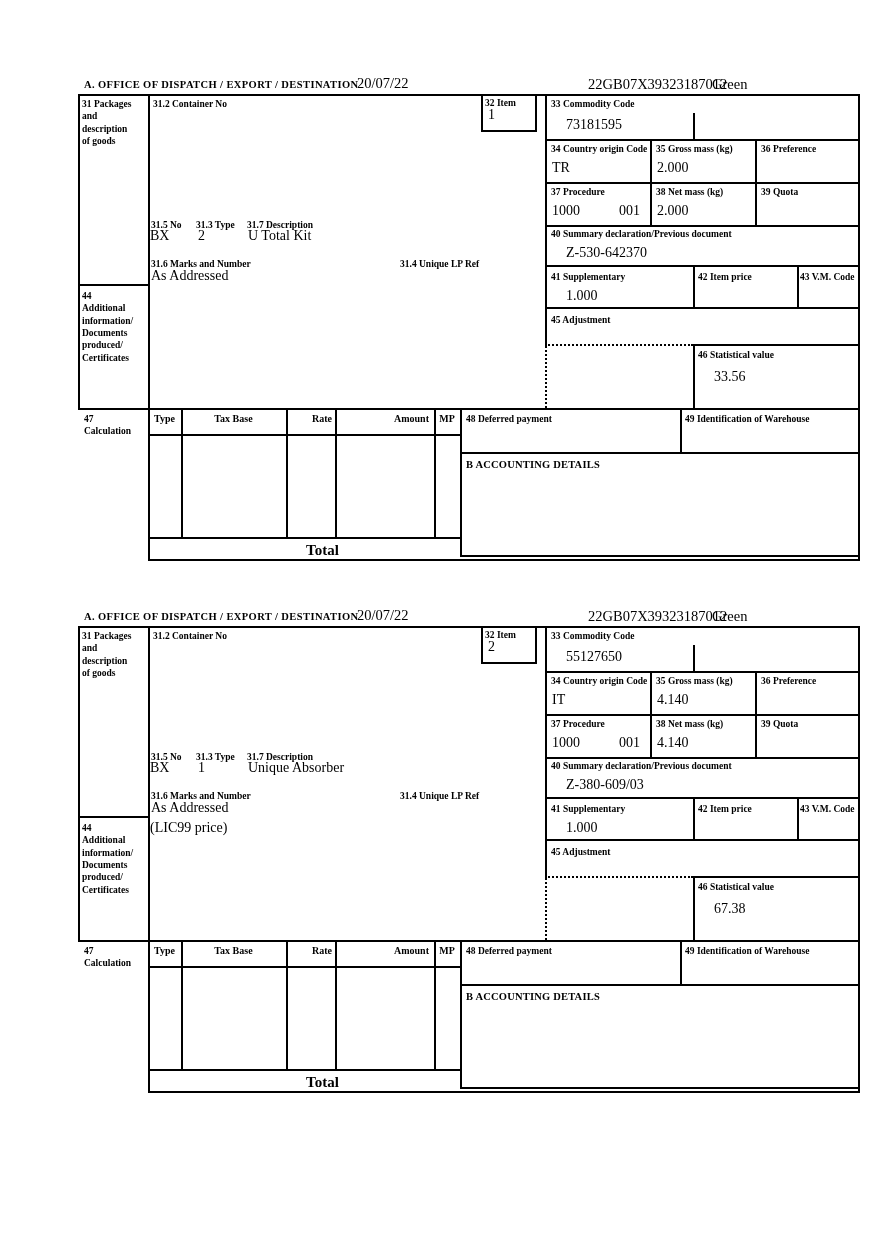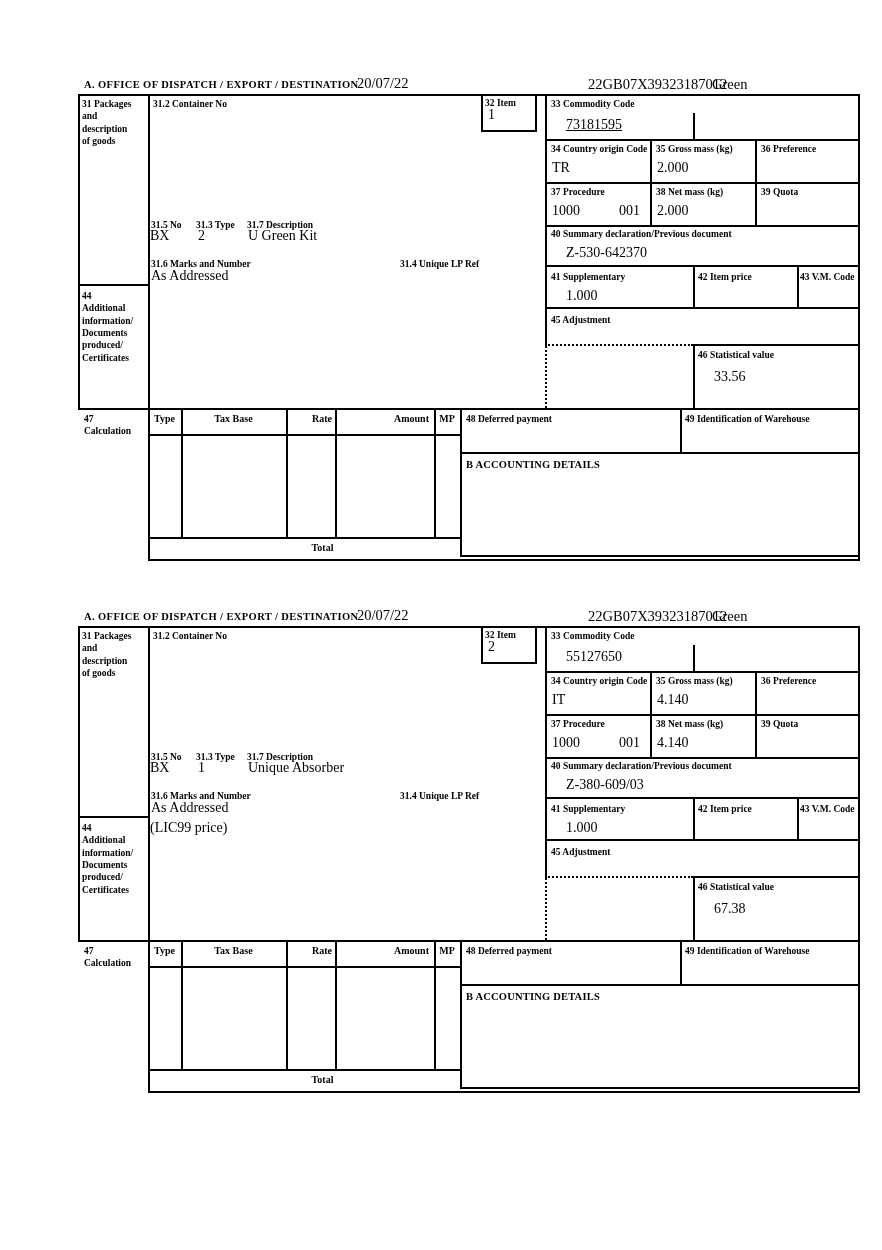--- a/index.html
+++ b/index.html
@@ -9,21 +9,21 @@
   .ln  { position:absolute; background:#000; }
   .dh  { position:absolute; border-top:2px dotted #000; height:0; }
   .dv  { position:absolute; border-left:2px dotted #000; width:0; }
   .lbl { position:absolute; font-size:9.5px; font-weight:bold; line-height:1.3; white-space:pre-line; }
   .val { position:absolute; font-size:14px; white-space:nowrap; }
   .big { position:absolute; font-size:14.5px; white-space:nowrap; }
   .hdr { position:absolute; font-size:10.5px; font-weight:bold; letter-spacing:.4px; white-space:nowrap; }
   .colh{ position:absolute; top:338px; font-size:10px; font-weight:bold; }
   .tab32 { position:absolute; left:403px; top:19px; width:56px; height:38px;
            border-left:2px solid #000; border-right:2px solid #000; border-bottom:2px solid #000; box-sizing:border-box; }
-  .totlbl { position:absolute; left:70px; top:467px; width:349px; text-align:center; font-size:10px; font-weight:bold; }
+  .totlbl { position:absolute; left:70px; top:467px; width:349px; text-align:center; font-size:15px; font-weight:bold; }
 </style>
 </head>
 <body>
 
 <div id="page">
   <div class="section" style="top: 75px;">
 
     <div class="hdr" style="left:6px;top:4px;">A. OFFICE OF DISPATCH / EXPORT / DESTINATION</div>
     <div class="big" style="left:279px;top:0px;">20/07/22</div>
     <div class="big" style="left:510px;top:1px;">22GB07X39323187012</div>
@@ -45,21 +45,21 @@
     <div class="ln" style="left:467px;top:19px;width:2px;height:250px;"></div>
     <div class="tab32"></div>
     <div class="lbl" style="left:407px;top:22px;">32 Item</div>
     <div class="val" style="left:410px;top:32px;">1</div>
 
     <div class="lbl" style="left:73px;top:144px;">31.5 No</div>
     <div class="lbl" style="left:118px;top:144px;">31.3 Type</div>
     <div class="lbl" style="left:169px;top:144px;">31.7 Description</div>
     <div class="val" style="left:72px;top:153px;">BX</div>
     <div class="val" style="left:120px;top:153px;">2</div>
-    <div class="val" style="left:170px;top:153px;">U Green Kit</div>
+    <div class="val" style="left:170px;top:153px;">U Total Kit</div>
     <div class="lbl" style="left:73px;top:183px;">31.6 Marks and Number</div>
     <div class="lbl" style="left:322px;top:183px;">31.4 Unique LP Ref</div>
     <div class="val" style="left:73px;top:193px;">As Addressed</div>
 
     <div class="lbl" style="left:4px;top:215px;width:64px;">44
 Additional
 information/
 Documents
 produced/
 Certificates</div>
@@ -74,21 +74,21 @@
     <div class="dh" style="left:467px;top:269px;width:148px;"></div>
     <div class="ln" style="left:615px;top:38px;width:2px;height:28px;"></div>
     <div class="ln" style="left:572px;top:64px;width:2px;height:88px;"></div>
     <div class="ln" style="left:677px;top:64px;width:2px;height:88px;"></div>
     <div class="ln" style="left:615px;top:190px;width:2px;height:44px;"></div>
     <div class="ln" style="left:719px;top:190px;width:2px;height:44px;"></div>
     <div class="ln" style="left:615px;top:269px;width:2px;height:66px;"></div>
     <div class="dv" style="left:467px;top:271px;height:62px;"></div>
 
     <div class="lbl" style="left:473px;top:23px;">33 Commodity Code</div>
-    <div class="val" style="left:488px;top:42px;text-decoration:underline;">73181595</div>
+    <div class="val" style="left:488px;top:42px;">73181595</div>
     <div class="lbl" style="left:473px;top:68px;">34 Country origin Code</div>
     <div class="val" style="left:474px;top:85px;">TR</div>
     <div class="lbl" style="left:578px;top:68px;">35 Gross mass (kg)</div>
     <div class="val" style="left:579px;top:85px;">2.000</div>
     <div class="lbl" style="left:683px;top:68px;">36 Preference</div>
     <div class="lbl" style="left:473px;top:111px;">37 Procedure</div>
     <div class="val" style="left:474px;top:128px;">1000</div>
     <div class="val" style="left:541px;top:128px;">001</div>
     <div class="lbl" style="left:578px;top:111px;">38 Net mass (kg)</div>
     <div class="val" style="left:579px;top:128px;">2.000</div>

